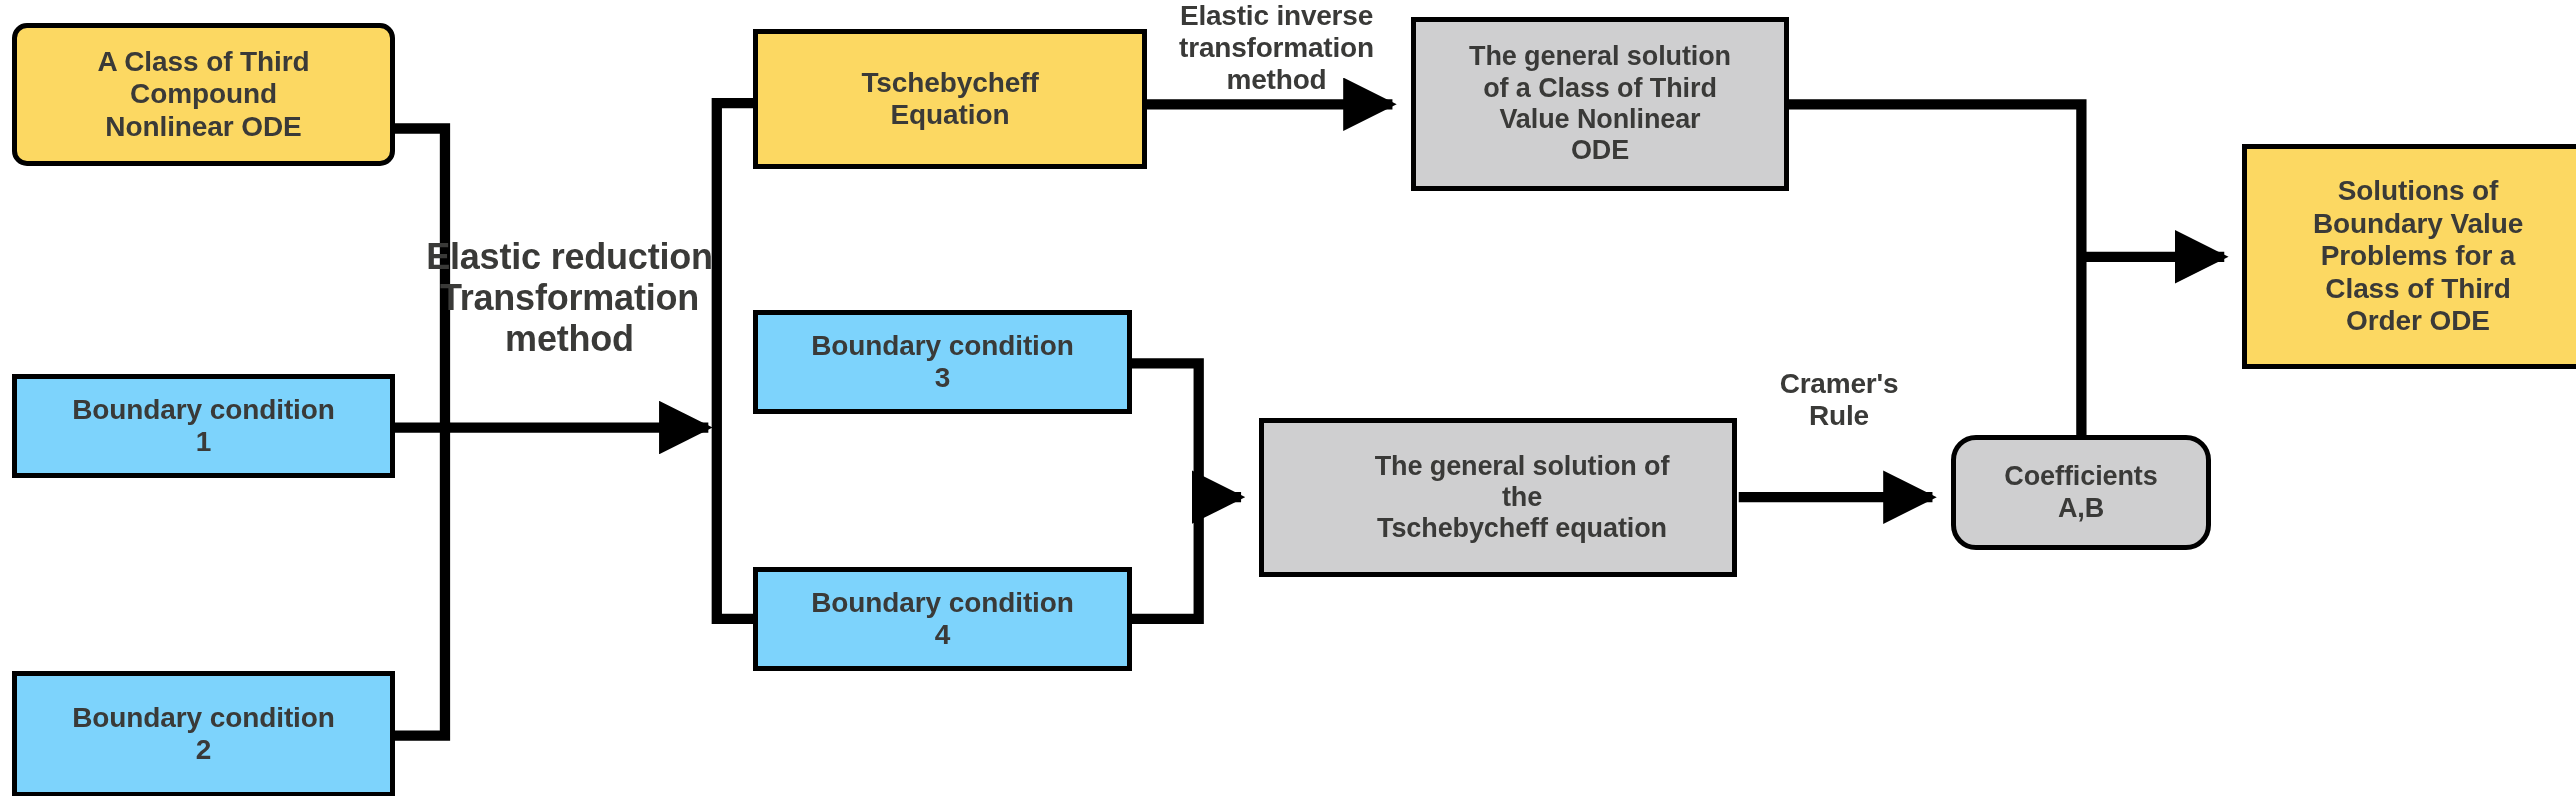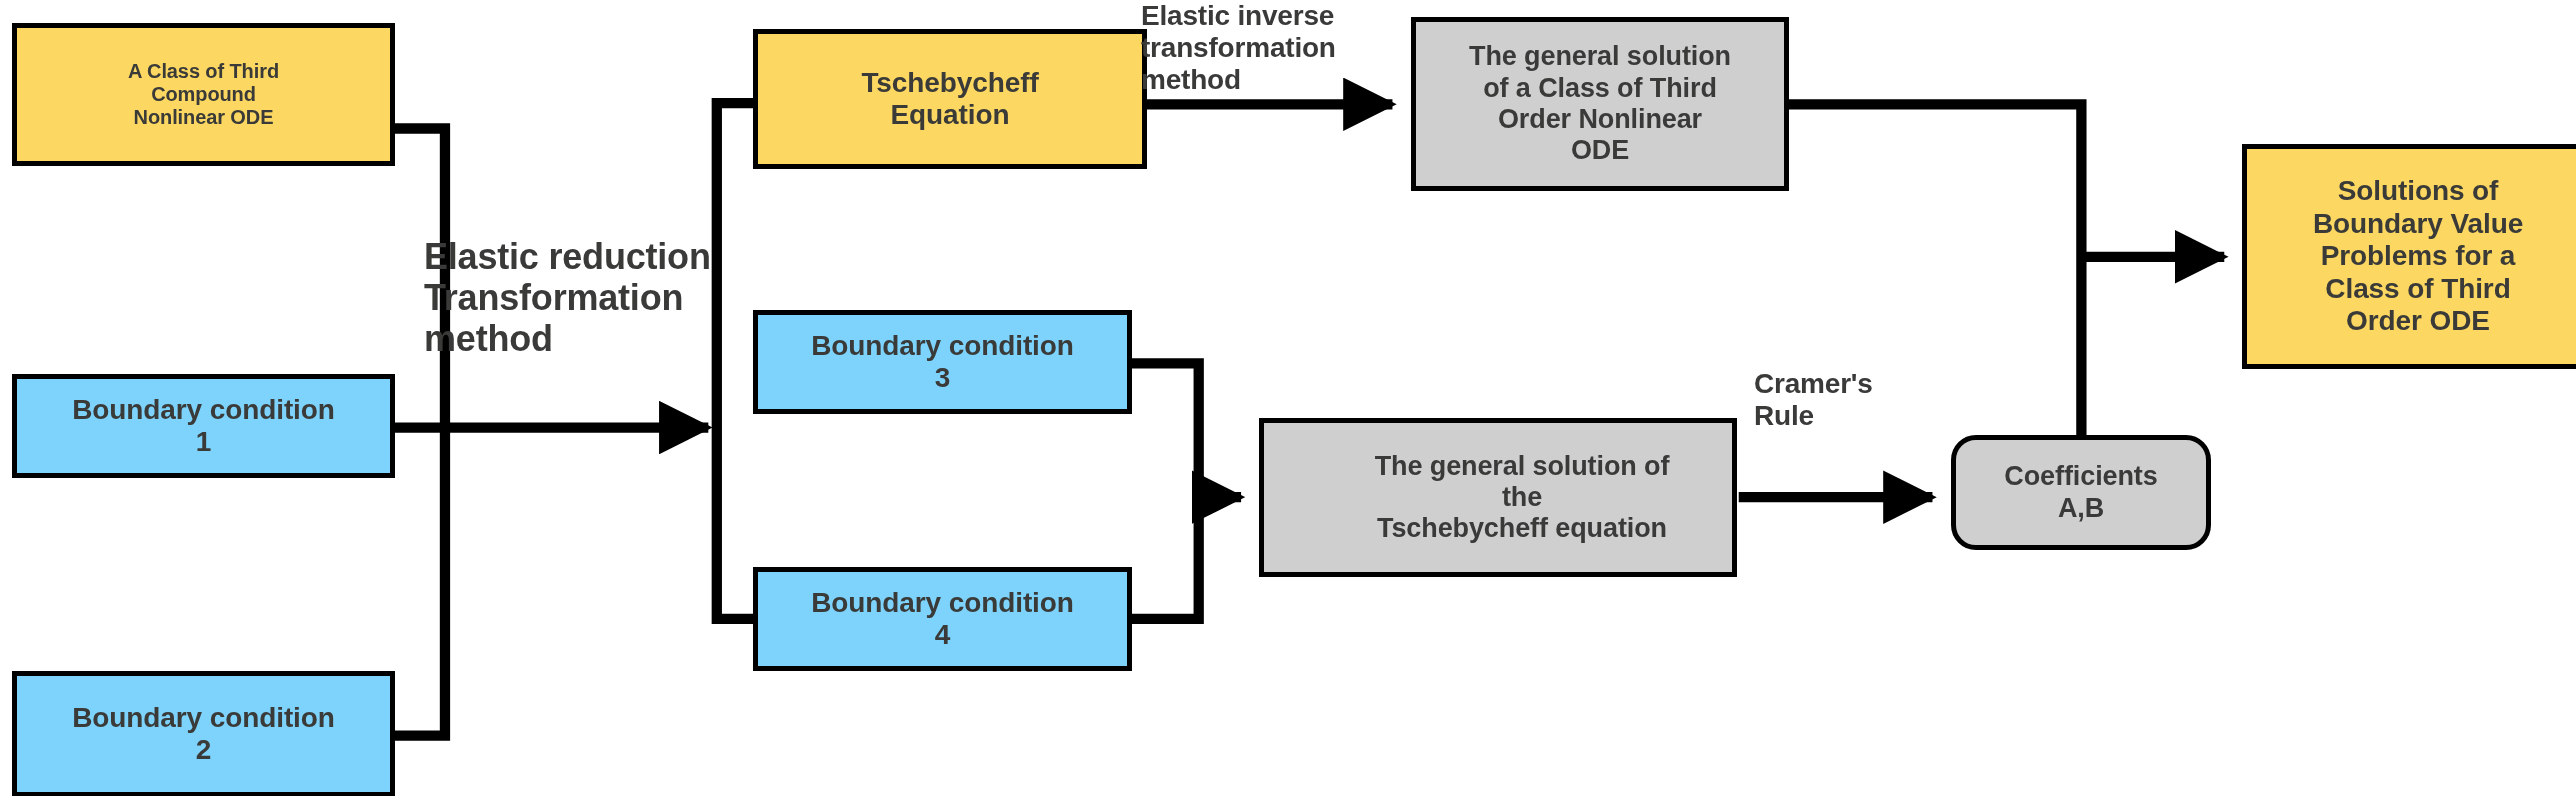--- a/index.html
+++ b/index.html
@@ -39,20 +39,21 @@
     white-space: pre-line;
   }
   .node.yellow { background: #fcd862; }
   .node.blue   { background: #7dd3fc; }
   .node.gray   { background: #cfcfd0; }
 
   .edge-label {
     position: absolute;
     color: #3a3a38;
     font-weight: bold;
+    text-align: center;
     line-height: 1.14;
     white-space: pre-line;
     letter-spacing: -0.2px;
   }
 </style>
 </head>
 <body>
 
 <div id="stage">
 
@@ -94,42 +95,42 @@
 
     <g stroke="#000000" stroke-width="17" fill="none" stroke-linecap="square" stroke-linejoin="miter">
       <path d="M 2954 172 L 3438 172 L 3438 722"></path>
     </g>
 
     <g>
       <path d="M 3438 424 L 3674 424" stroke="#000000" stroke-width="17" fill="none" marker-end="url(#arrow)"></path>
     </g>
   </svg>
 
-  <div class="node yellow" id="n0" style="left: 12px; top: 23px; width: 383px; height: 143px; font-size: 20px;">A Class of Third
+  <div class="node yellow" id="n0" style="left: 12px; top: 23px; width: 383px; height: 143px; font-size: 28px; border-radius: 15px;">A Class of Third
 Compound
 Nonlinear ODE</div>
 
   <div class="node blue" id="n1" style="left: 12px; top: 374px; width: 383px; height: 104px; font-size: 28px;">Boundary condition
 1</div>
 
   <div class="node blue" id="n2" style="left: 12px; top: 671px; width: 383px; height: 126px; font-size: 28px;">Boundary condition
 2</div>
 
   <div class="node yellow" id="n3" style="left: 753px; top: 29px; width: 394px; height: 140px; font-size: 28px;">Tschebycheff
 Equation</div>
 
   <div class="node blue" id="n4" style="left: 753px; top: 310px; width: 379px; height: 104px; font-size: 28px;">Boundary condition
 3</div>
 
   <div class="node blue" id="n5" style="left: 753px; top: 567px; width: 379px; height: 104px; font-size: 28px;">Boundary condition
 4</div>
 
   <div class="node gray" id="n6" style="left: 1411px; top: 17px; width: 378px; height: 174px; font-size: 27px;">The general solution
 of a Class of Third
-Order Nonlinear
+Value Nonlinear
 ODE</div>
 
   <div class="node gray" id="n7" style="left: 1259px; top: 418px; width: 478px; height: 159px; font-size: 27px; padding-left: 48px;">The general solution of
 the
 Tschebycheff equation</div>
 
   <div class="node gray" id="n8" style="left: 1951px; top: 435px; width: 260px; height: 115px; font-size: 27px; border-radius: 25px;">Coefficients
 A,B</div>
 
   <div class="node yellow" id="n9" style="left: 2242px; top: 144px; width: 352px; height: 225px; font-size: 28px;">Solutions of

